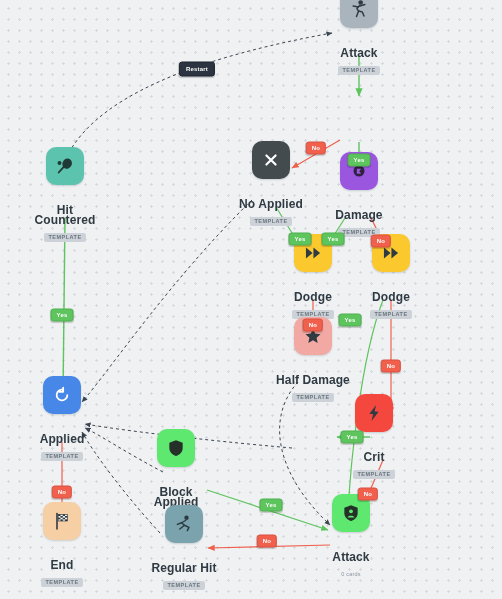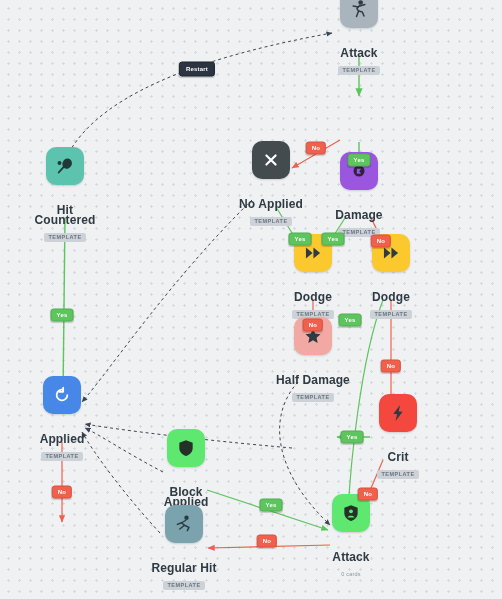--- a/index.html
+++ b/index.html
@@ -228,21 +228,21 @@
         <svg width="20" height="20" viewBox="0 0 24 24" fill="#2f3a42">
           <path d="M12 3.2 L14.6 9.1 L21 9.8 L16.3 14.1 L17.6 20.4 L12 17.2 L6.4 20.4 L7.7 14.1 L3 9.8 L9.4 9.1 Z"></path>
         </svg>
       </span>
     </div>
     <div class="title">Half Damage</div>
     <div><span class="sub badge">TEMPLATE</span></div>
   </div>
 
 
-  <div class="node" style="left:398px; top:437px;">
+  <div class="node" style="left:374px; top:437px;">
     <div class="tile" style="background:#f4483f;">
       <span>
         <svg width="20" height="20" viewBox="0 0 24 24" fill="#2f3a42">
           <path d="M14.5 2.5 L6.5 13 L11 13.4 L9 21.5 L17.5 10.6 L12.8 10.2 Z"></path>
         </svg>
       </span>
     </div>
     <div class="title">Crit</div>
     <div><span class="sub badge">TEMPLATE</span></div>
   </div>
@@ -254,21 +254,21 @@
           <path d="M12 2.6 L20 5.6 V12 C20 16.6 16.6 20.2 12 21.6 C7.4 20.2 4 16.6 4 12 V5.6 Z" fill="#243028"></path>
           <circle cx="12" cy="10" r="2.3" fill="#5ee86f"></circle>
           <path d="M7.8 17.5 C8.6 14.6 15.4 14.6 16.2 17.5 Z" fill="#5ee86f"></path>
         </svg>
       </span>
     </div>
     <div class="title">Attack</div>
     <div><span class="sub plain">0 cards</span></div>
   </div>
 
-  <div class="node" style="left:186px; top:477px;">
+  <div class="node" style="left:176px; top:477px;">
     <div class="tile" style="background:#5ee86f;">
       <span>
         <svg width="20" height="20" viewBox="0 0 24 24">
           <path d="M12 2.6 L20 5.6 V12 C20 16.6 16.6 20.2 12 21.6 C7.4 20.2 4 16.6 4 12 V5.6 Z" fill="#243028"></path>
         </svg>
       </span>
     </div>
     <div class="title">Block Applied</div>
     <div><span class="sub plain">0 cards</span></div>
   </div>
@@ -308,20 +308,41 @@
         <svg width="20" height="20" viewBox="0 0 24 24" fill="none" stroke="#ffffff" stroke-width="2.1" stroke-linecap="round">
           <path d="M18.4 12 A6.4 6.4 0 1 1 13.6 5.8"></path>
           <path d="M13.4 3.2 L13.4 8.2 L8.6 8.2" stroke-linejoin="round"></path>
         </svg>
       </span>
     </div>
     <div class="title">Applied</div>
     <div><span class="sub badge">TEMPLATE</span></div>
   </div>
 
+  <div class="node" style="left:62px; top:545px;">
+    <div class="tile" style="background:#f7cfa4;">
+      <span>
+        <svg width="20" height="20" viewBox="0 0 24 24">
+          <path d="M6 3 L6 21.5" stroke="#2f3a42" stroke-width="1.9" stroke-linecap="round"></path>
+          <rect x="7.4" y="4" width="11" height="8" fill="#f5f3ee"></rect>
+          <rect x="7.4" y="4" width="2.75" height="2" fill="#2f3a42"></rect>
+          <rect x="12.9" y="4" width="2.75" height="2" fill="#2f3a42"></rect>
+          <rect x="10.15" y="6" width="2.75" height="2" fill="#2f3a42"></rect>
+          <rect x="15.65" y="6" width="2.75" height="2" fill="#2f3a42"></rect>
+          <rect x="7.4" y="8" width="2.75" height="2" fill="#2f3a42"></rect>
+          <rect x="12.9" y="8" width="2.75" height="2" fill="#2f3a42"></rect>
+          <rect x="10.15" y="10" width="2.75" height="2" fill="#2f3a42"></rect>
+          <rect x="15.65" y="10" width="2.75" height="2" fill="#2f3a42"></rect>
+          <rect x="7.4" y="4" width="11" height="8" fill="none" stroke="#2f3a42" stroke-width="0.8"></rect>
+        </svg>
+      </span>
+    </div>
+    <div class="title">End</div>
+    <div><span class="sub badge">TEMPLATE</span></div>
+  </div>
 
   <div class="edge-label restart" style="left:197px; top:69px;">Restart</div>
   <div class="edge-label yes" style="left:359px; top:160px;">Yes</div>
   <div class="edge-label no" style="left:316px; top:148px;">No</div>
   <div class="edge-label yes" style="left:300px; top:239px;">Yes</div>
   <div class="edge-label yes" style="left:333px; top:239px;">Yes</div>
   <div class="edge-label no" style="left:381px; top:241px;">No</div>
   <div class="edge-label no" style="left:313px; top:325px;">No</div>
   <div class="edge-label yes" style="left:350px; top:320px;">Yes</div>
   <div class="edge-label no" style="left:391px; top:366px;">No</div>

